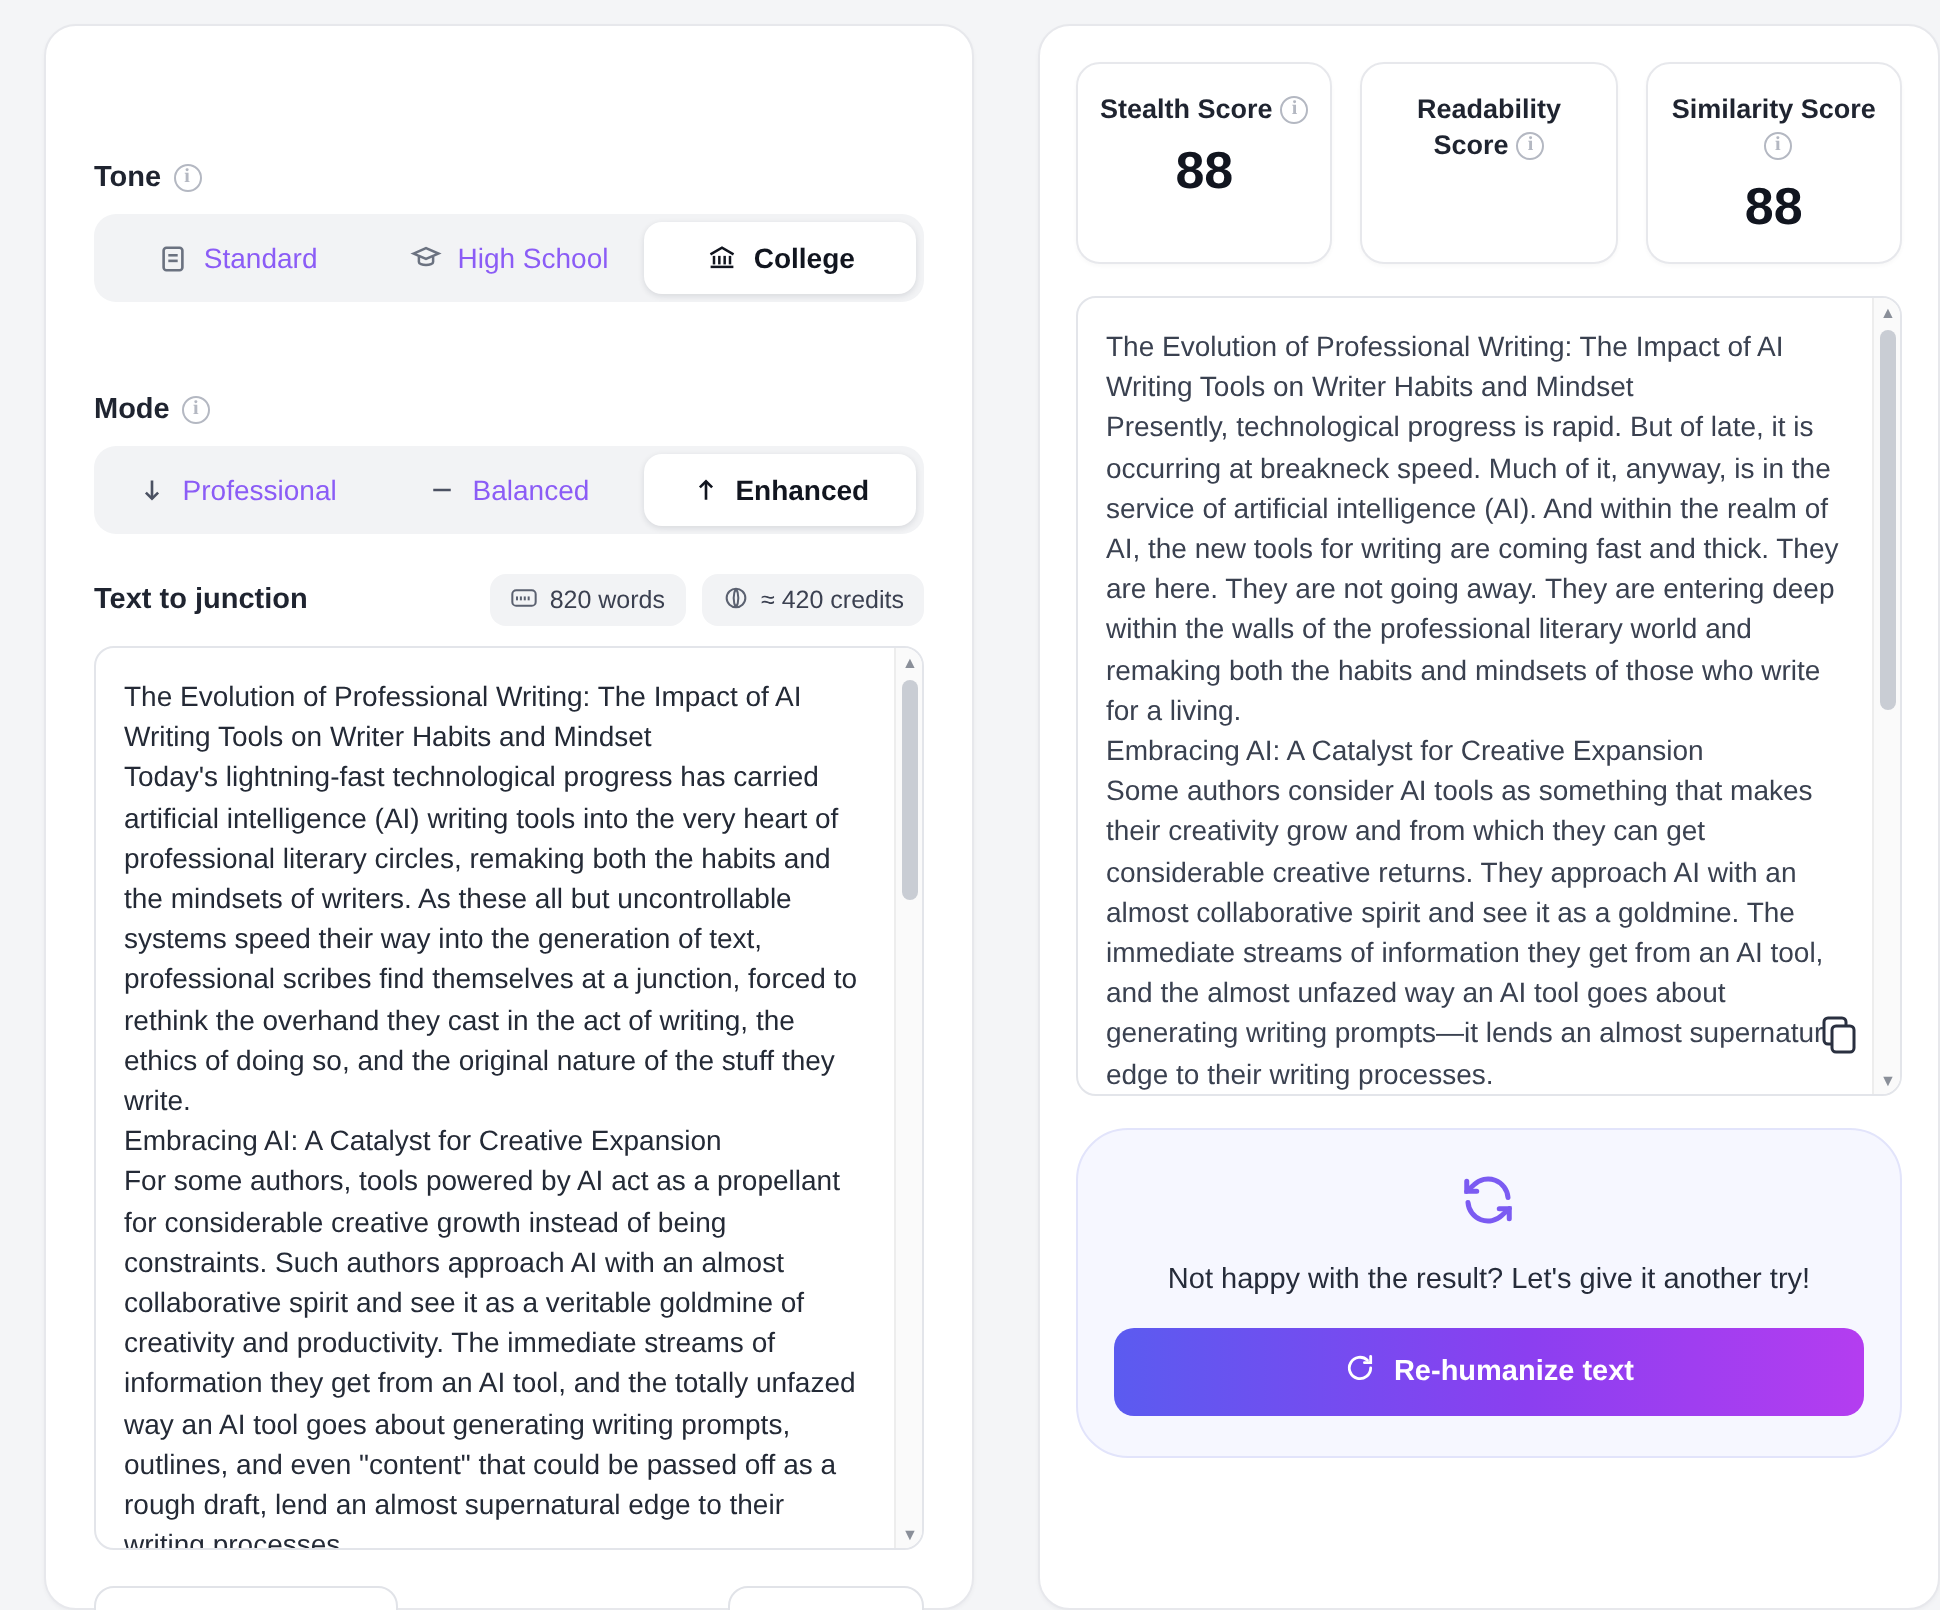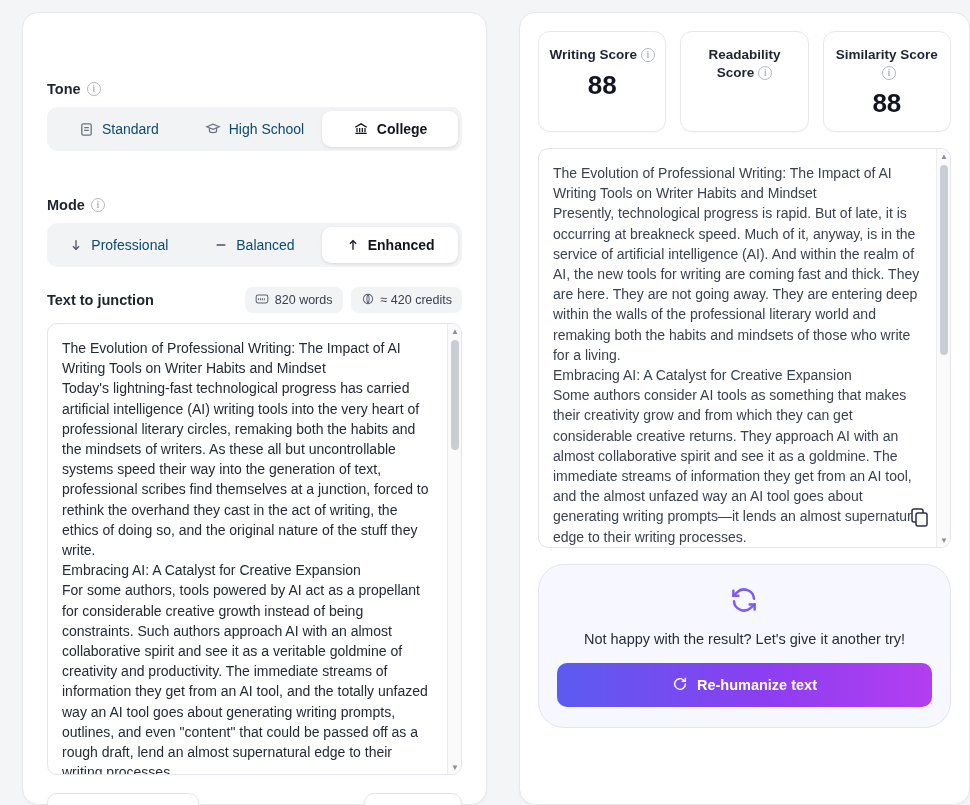--- a/index.html
+++ b/index.html
@@ -79,21 +79,21 @@
   }
   .seg {
     flex: 1 1 0;
     display: flex;
     align-items: center;
     justify-content: center;
     gap: 8px;
     height: 36px;
     border-radius: 9px;
     font-size: 14px;
-    color: #0c4a6e;
+    color: #8b5cf6;
     white-space: nowrap;
     cursor: pointer;
     user-select: none;
   }
   .seg.active {
     background: #ffffff;
     color: #11151f;
     font-weight: 600;
     box-shadow: 0 1px 3px rgba(16,24,40,.12);
   }
@@ -410,21 +410,21 @@
       </div>
       <div class="blank-btn"></div>
     </div>
   </div>
 
   <div class="panel-right">
 
     <div class="scores">
       <div class="score-card">
         <div class="score-title">
-          <span>Writing Score</span><span class="info-icon">i</span>
+          <span>Stealth Score</span><span class="info-icon">i</span>
         </div>
         <div class="score-value">88</div>
       </div>
       <div class="score-card">
         <div class="score-title">
           <span>Readability Score</span><span class="info-icon">i</span>
         </div>
       </div>
       <div class="score-card">
         <div class="score-title">

